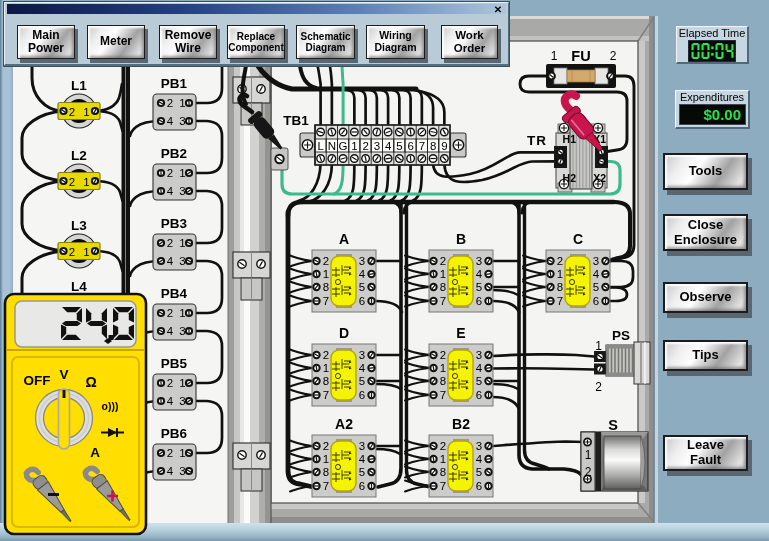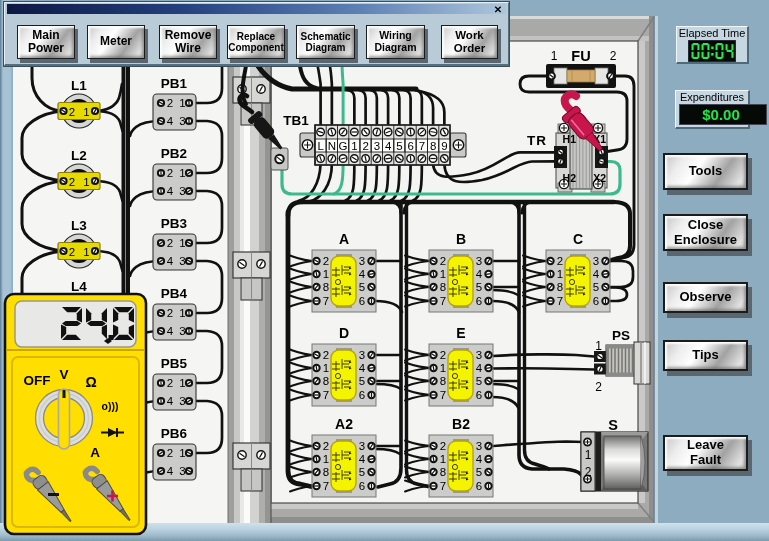--- a/index.html
+++ b/index.html
@@ -877,17 +877,17 @@
     <rect x="33.4" y="11.8" width="2.1" height="6.0" fill="#2BE84C"></rect>
     <rect x="28.7" y="16.9" width="5.6" height="2.1" fill="#2BE84C"></rect>
     <rect x="27.5" y="11.8" width="2.1" height="6.0" fill="#2BE84C"></rect>
     <rect x="27.5" y="4.2" width="2.1" height="6.0" fill="#2BE84C"></rect>
     <rect x="43.4" y="4.2" width="2.1" height="6.0" fill="#2BE84C"></rect>
     <rect x="43.4" y="11.8" width="2.1" height="6.0" fill="#2BE84C"></rect>
     <rect x="37.5" y="4.2" width="2.1" height="6.0" fill="#2BE84C"></rect>
     <rect x="38.7" y="9.9" width="5.6" height="2.1" fill="#2BE84C"></rect>
   </svg>
 <div style="position:absolute;left:675px;top:90px;width:75px;height:39px;background:#C6D7E1;border-top:1px solid #F0F6FA;border-left:1px solid #F0F6FA;border-right:2px solid #4E6A78;border-bottom:2px solid #4E6A78;font-size:11px;text-align:center;color:#000;">Expenditures</div>
-<div style="position:absolute;left:679px;top:104px;width:88px;height:21px;background:#060A06;border:1px solid #445;color:#22E544;font-size:15px;font-weight:bold;text-align:center;padding:1px 4px 0 0;">$0.00</div>
+<div style="position:absolute;left:679px;top:104px;width:67px;height:21px;background:#060A06;border:1px solid #445;color:#22E544;font-size:15px;font-weight:bold;text-align:right;padding:1px 4px 0 0;">$0.00</div>
 <div style="position:absolute;left:663px;top:153px;width:85px;height:37px;background:linear-gradient(125deg,#c6c6c6 0%,#ededed 20%,#ffffff 40%,#a2a2a2 68%,#e2e2e2 90%,#cccccc 100%);border:2px solid #1c1c1c;box-shadow:4px 5px 0 0 #5A6770,inset 2px 2px 2px rgba(255,255,255,0.95),inset -2px -2px 3px rgba(100,100,100,0.6);display:flex;align-items:center;justify-content:center;text-align:center;font-weight:bold;font-size:13px;line-height:1.12;color:#000;">Tools</div>
 <div style="position:absolute;left:663px;top:214px;width:85px;height:37px;background:linear-gradient(125deg,#c6c6c6 0%,#ededed 20%,#ffffff 40%,#a2a2a2 68%,#e2e2e2 90%,#cccccc 100%);border:2px solid #1c1c1c;box-shadow:4px 5px 0 0 #5A6770,inset 2px 2px 2px rgba(255,255,255,0.95),inset -2px -2px 3px rgba(100,100,100,0.6);display:flex;align-items:center;justify-content:center;text-align:center;font-weight:bold;font-size:13px;line-height:1.12;color:#000;">Close<br>Enclosure</div>
 <div style="position:absolute;left:663px;top:282px;width:85px;height:31px;background:linear-gradient(125deg,#c6c6c6 0%,#ededed 20%,#ffffff 40%,#a2a2a2 68%,#e2e2e2 90%,#cccccc 100%);border:2px solid #1c1c1c;box-shadow:4px 5px 0 0 #5A6770,inset 2px 2px 2px rgba(255,255,255,0.95),inset -2px -2px 3px rgba(100,100,100,0.6);display:flex;align-items:center;justify-content:center;text-align:center;font-weight:bold;font-size:13px;line-height:1.12;color:#000;">Observe</div>
 <div style="position:absolute;left:663px;top:340px;width:85px;height:31px;background:linear-gradient(125deg,#c6c6c6 0%,#ededed 20%,#ffffff 40%,#a2a2a2 68%,#e2e2e2 90%,#cccccc 100%);border:2px solid #1c1c1c;box-shadow:4px 5px 0 0 #5A6770,inset 2px 2px 2px rgba(255,255,255,0.95),inset -2px -2px 3px rgba(100,100,100,0.6);display:flex;align-items:center;justify-content:center;text-align:center;font-weight:bold;font-size:13px;line-height:1.12;color:#000;">Tips</div>
 <div style="position:absolute;left:663px;top:435px;width:85px;height:36px;background:linear-gradient(125deg,#c6c6c6 0%,#ededed 20%,#ffffff 40%,#a2a2a2 68%,#e2e2e2 90%,#cccccc 100%);border:2px solid #1c1c1c;box-shadow:4px 5px 0 0 #5A6770,inset 2px 2px 2px rgba(255,255,255,0.95),inset -2px -2px 3px rgba(100,100,100,0.6);display:flex;align-items:center;justify-content:center;text-align:center;font-weight:bold;font-size:13px;line-height:1.12;color:#000;">Leave<br>Fault</div>
 </body></html>

